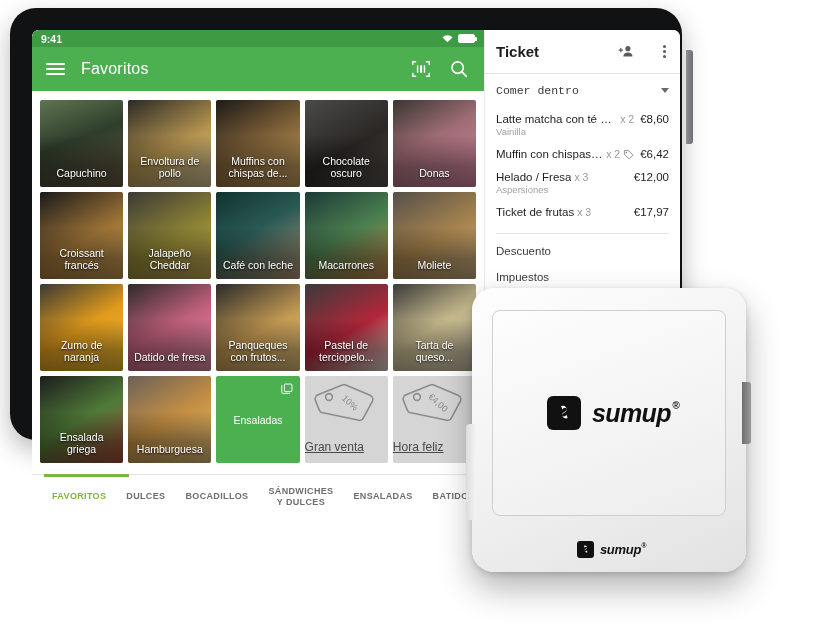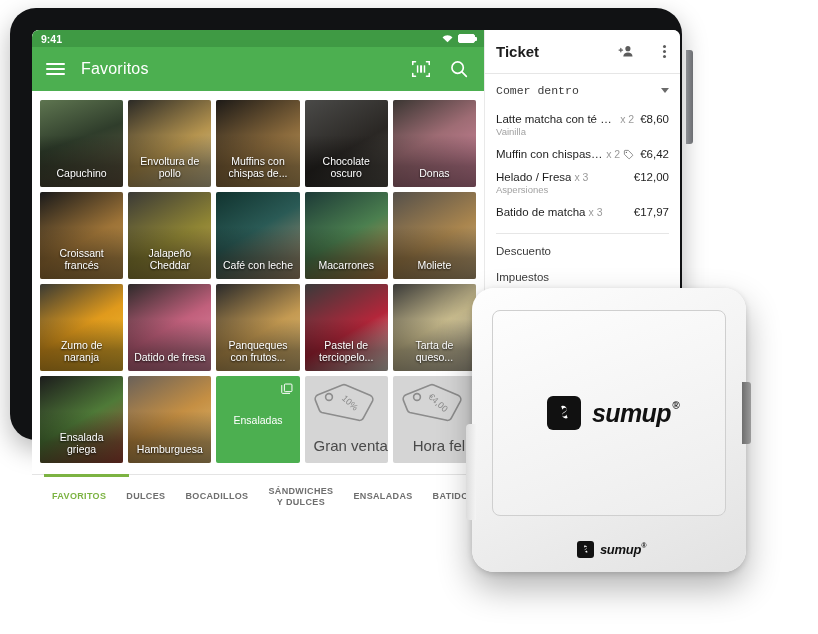--- a/index.html
+++ b/index.html
@@ -77,22 +77,22 @@
   .tile .tlabel {
     position:absolute; left:4px; right:4px; bottom:8px;
     color:#fff; font-size:10.5px; line-height:12px; text-align:center;
     text-shadow: 0 1px 2px rgba(0,0,0,.85);
   }
   .tile.cat { background:#4caf50; }
   .tile.cat .tlabel { bottom:auto; top:50%; transform:translateY(-50%); text-shadow:none; }
   .copy-ico { position:absolute; right:6px; top:6px; width:14px; height:14px; }
   .tile.disc { background:#d5d5d5; }
   .tile.disc .dlabel {
-    position:absolute; left:0; right:0; bottom:9px; text-align:right;
-    color:#4a4a4a; font-size:15px;
+    position:absolute; left:0; right:0; bottom:9px; text-align:left;
+    color:#4a4a4a; font-size:12px;text-decoration:underline;
   }
   .tag-ico { position:absolute; left:50%; top:28px; transform:translate(-50%,-50%); }
 
   .tabbar {
     height: 44px; border-top:1px solid #e4e4e4; background:#fff;
     display:flex; align-items:center; padding: 0 10px; position:relative;
   }
   .tab {
     font-size:9px; color:#6e6e6e; letter-spacing:.35px; font-weight:bold;
     padding: 0 10px; text-align:center; cursor:pointer; line-height:11px;
@@ -400,21 +400,21 @@
                 <div class="li-main">
                   <span class="li-name">Helado / Fresa</span>
                   <span class="li-qty">x 3</span>
                   <span class="li-sp"></span>
                   <span class="li-price">€12,00</span>
                 </div>
                 <div class="li-sub">Aspersiones</div>
               </div>
               <div class="li">
                 <div class="li-main">
-                  <span class="li-name">Batido de matcha</span>
+                  <span class="li-name">Ticket de frutas</span>
                   <span class="li-qty">x 3</span>
                   <span class="li-sp"></span>
                   <span class="li-price">€17,97</span>
                 </div>
               </div>
             </div>
           <div class="divider"></div>
           <div id="ticket-sums">
               <div class="sum-row">
                 <span>Descuento</span>

